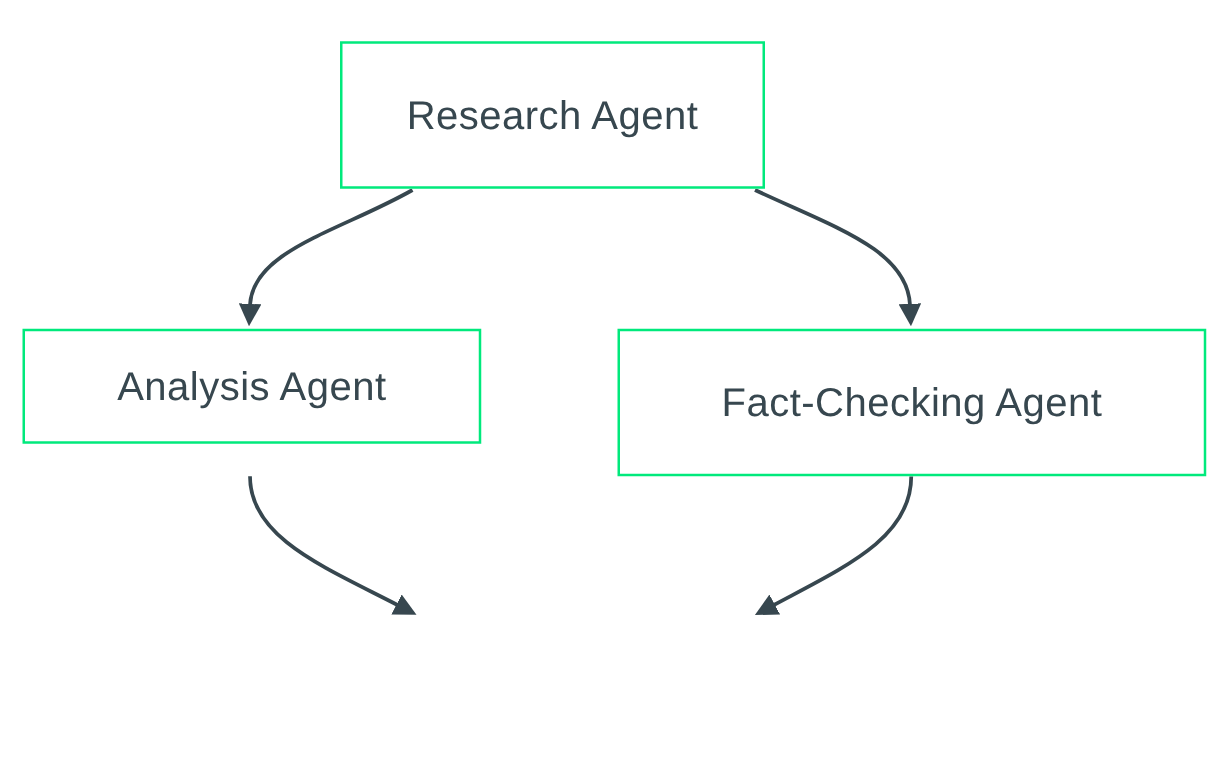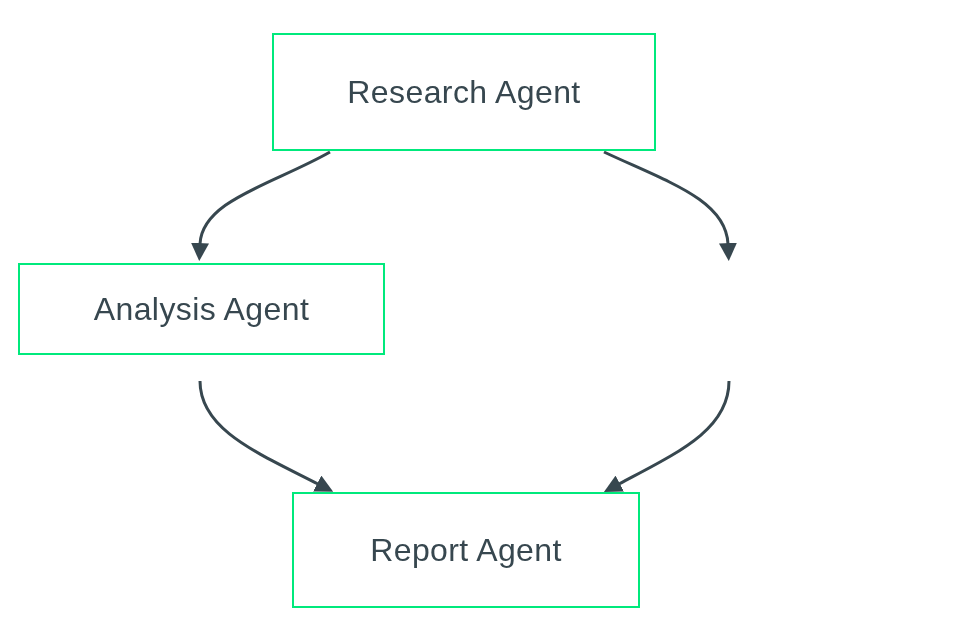--- a/index.html
+++ b/index.html
@@ -44,21 +44,21 @@
     align-items: center;
     justify-content: center;
   }
   .node-label {
     color: var(--text);
     font-size: 32px;
     font-weight: 400;
     letter-spacing: 0.4px;
     white-space: nowrap;
   }
-  .node-research { left: 272px; top: 33px;  width: 384px; height: 118px; }
+  .node-research { left: 272px; top: 33px;  width: 340px; height: 118px; }
   .node-analysis { left: 18px;  top: 263px; width: 367px; height: 92px; }
   .node-fact     { left: 494px; top: 263px; width: 471px; height: 118px; }
   .node-report   { left: 292px; top: 492px; width: 348px; height: 116px; }
 </style>
 </head>
 <body>
 
 <div class="canvas">
 
   <svg class="edges-layer" width="980" height="622" viewBox="0 0 980 622" xmlns="http://www.w3.org/2000/svg">
@@ -74,18 +74,18 @@
   </svg>
 
   <div class="node node-research">
     <span class="node-label">Research Agent</span>
   </div>
 
   <div class="node node-analysis">
     <span class="node-label">Analysis Agent</span>
   </div>
 
+  <div class="node node-fact">
+    <span class="node-label">Fact-Checking Agent</span>
+  </div>
 
-  <div class="node node-report">
-    <span class="node-label">Report Agent</span>
-  </div>
 
 </div>
 
 </body></html>

